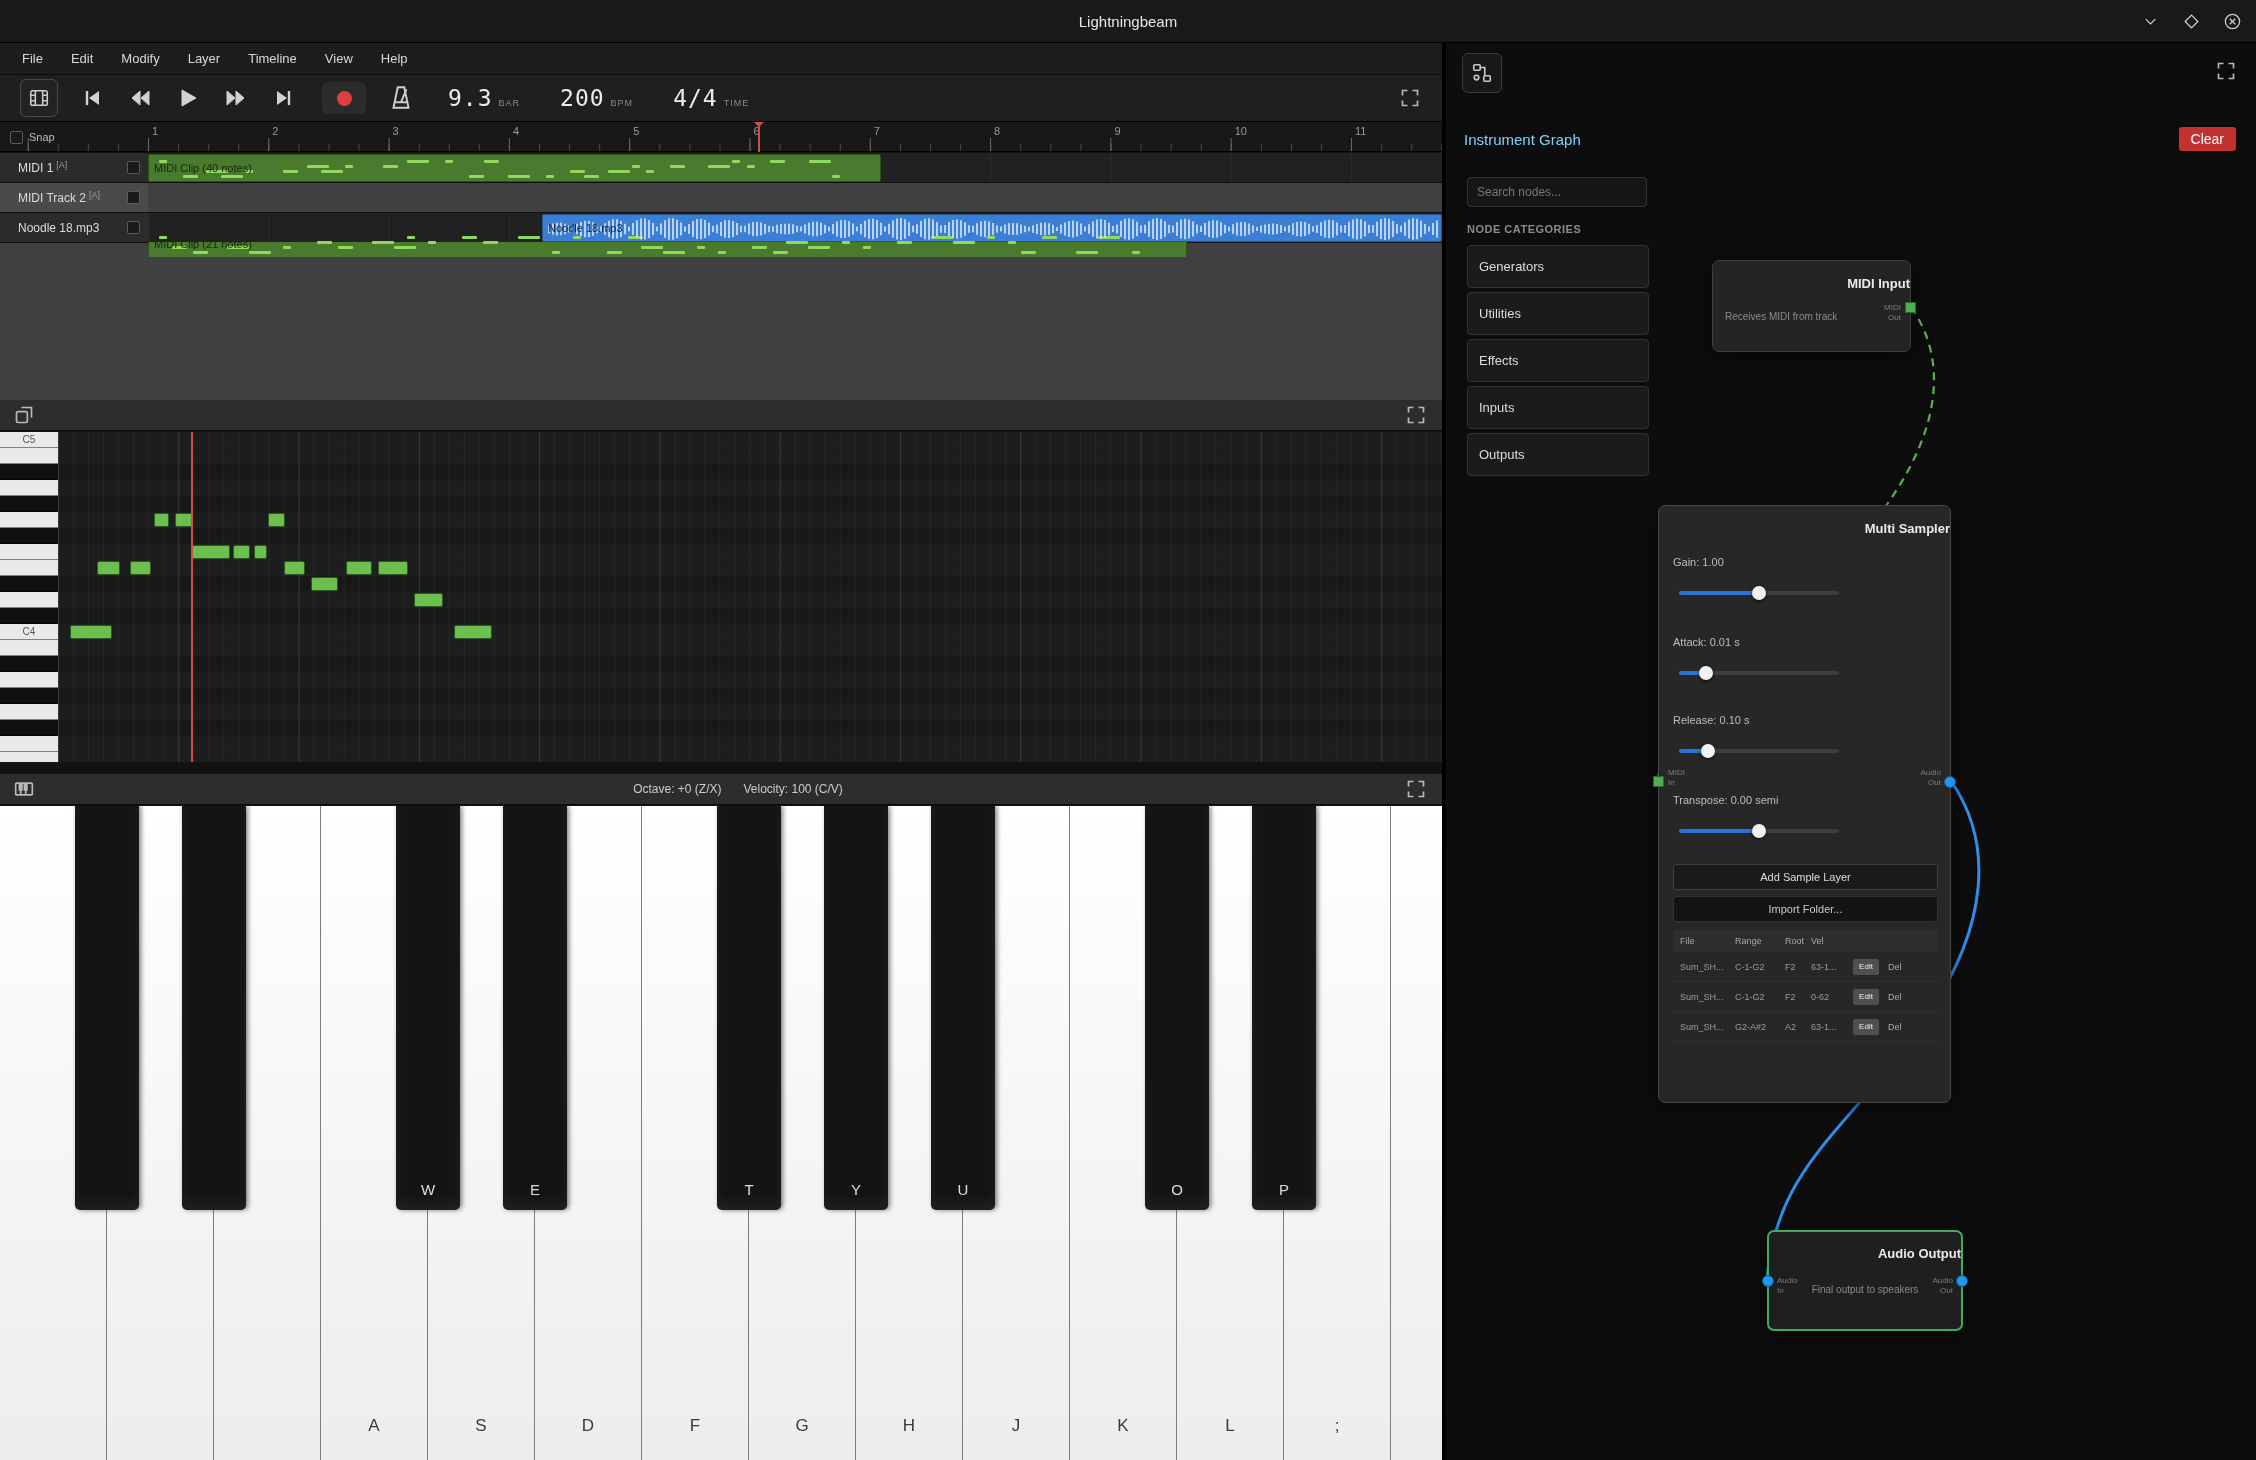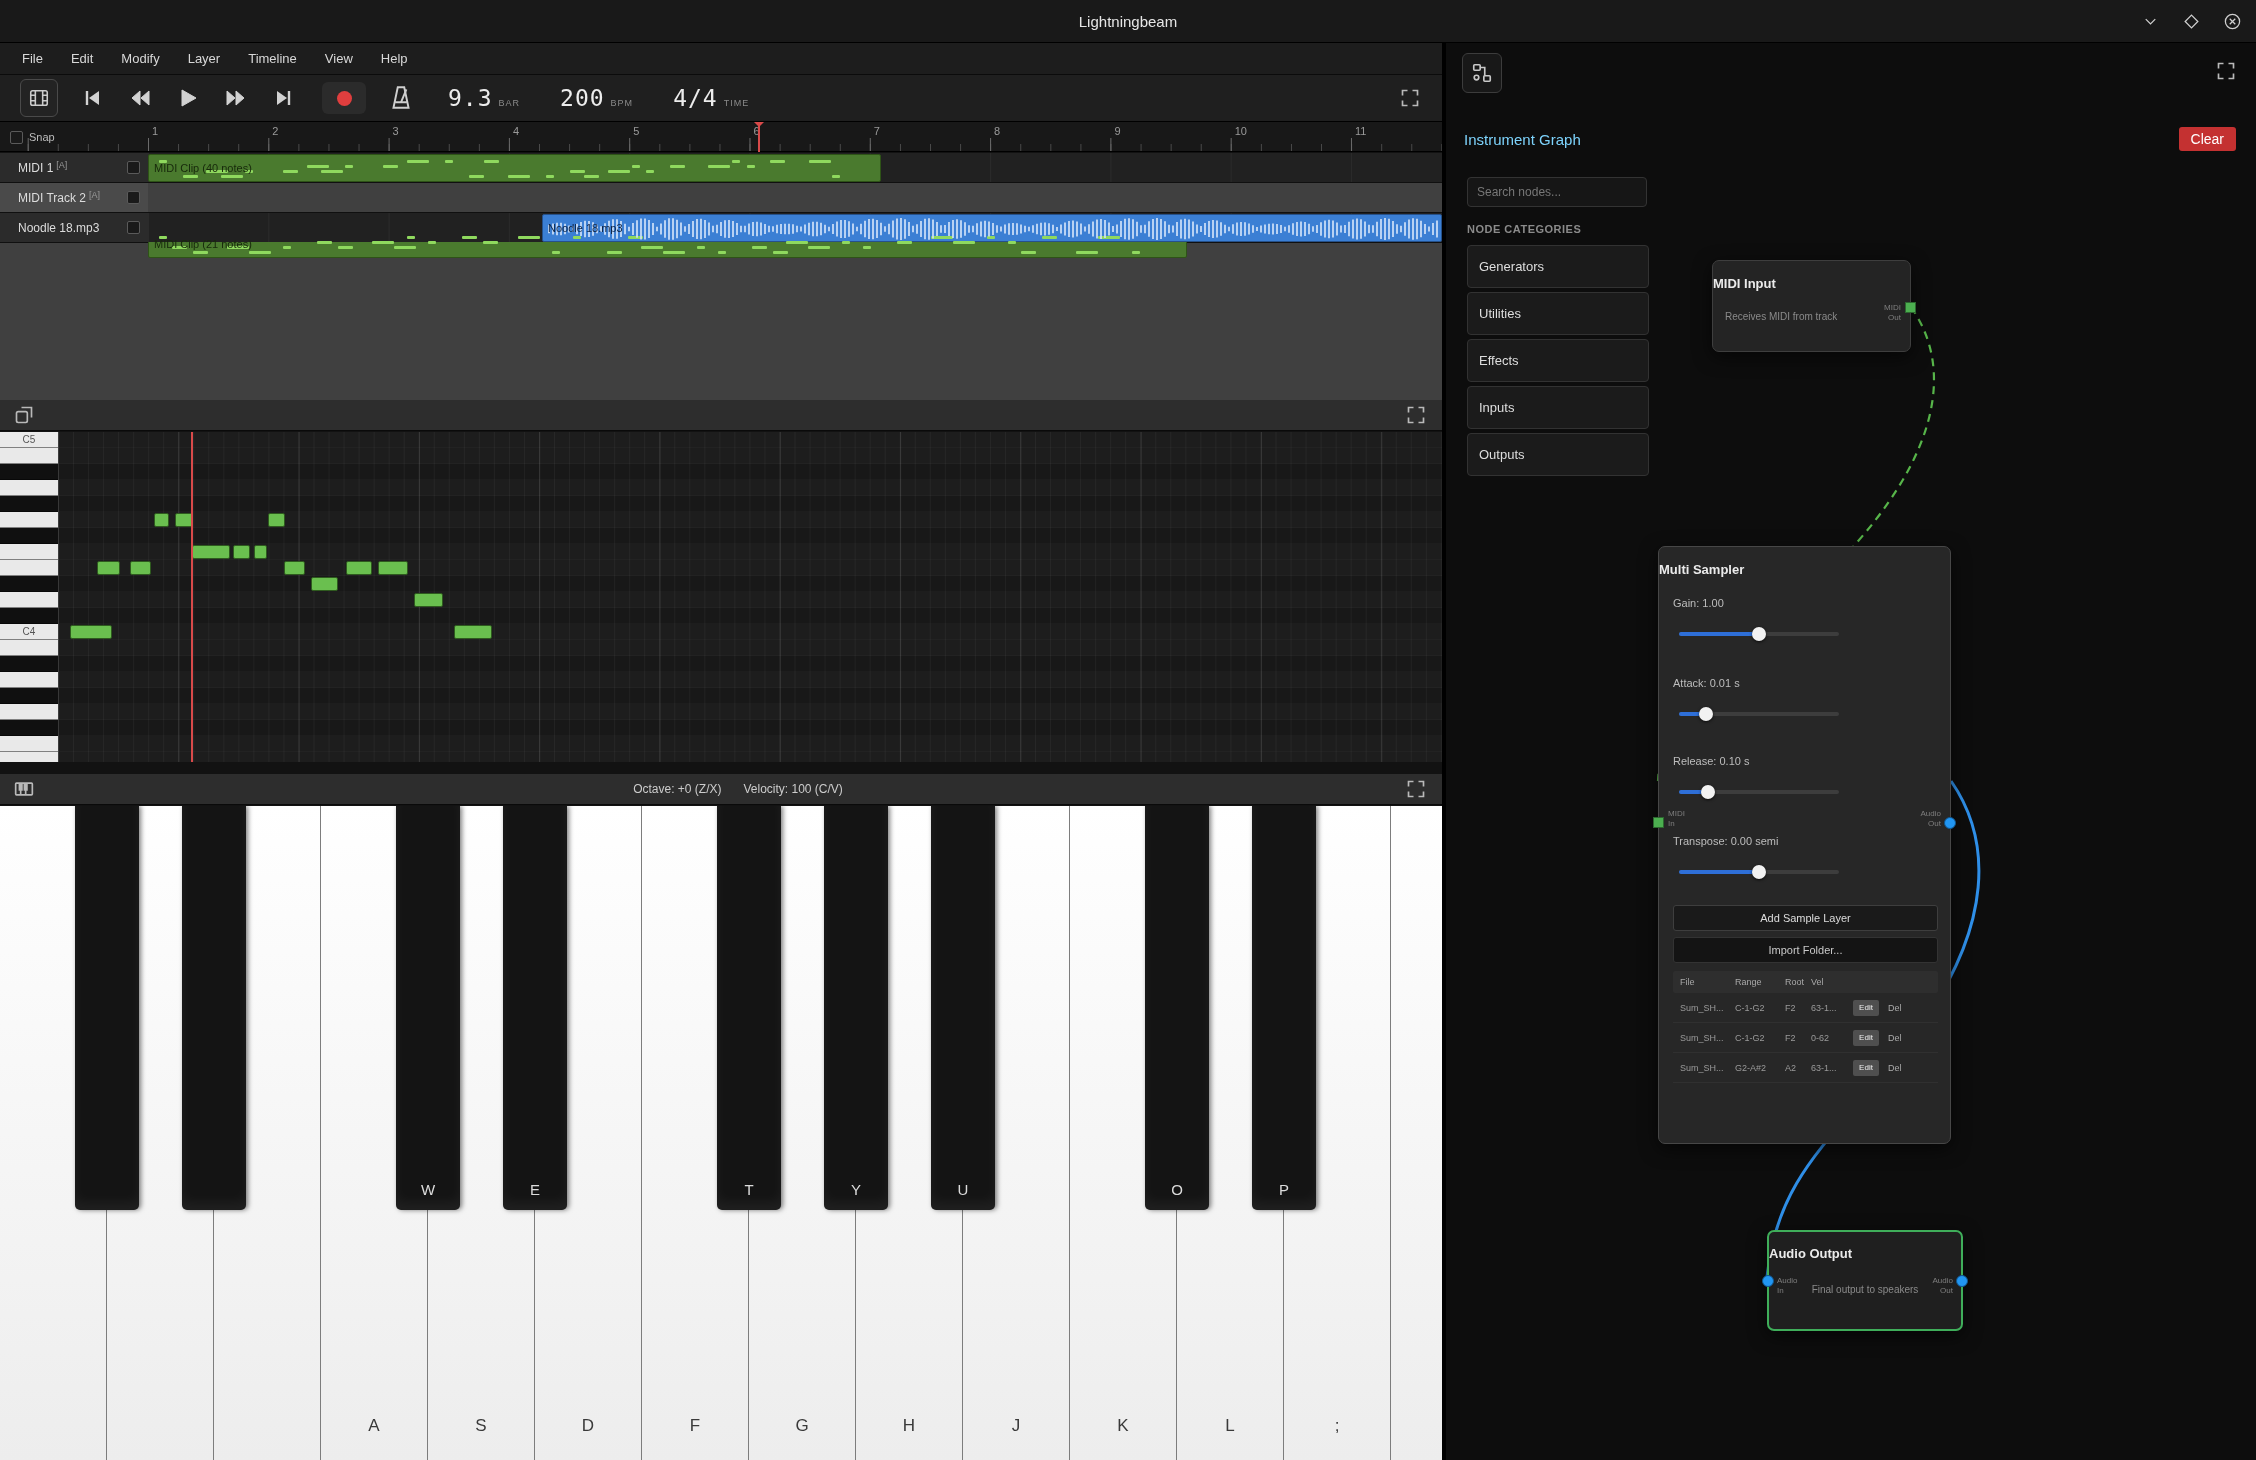--- a/index.html
+++ b/index.html
@@ -128,34 +128,34 @@
   .search-input::placeholder { color:#777; }
   .cat-label { position:absolute; left:21px; top:180px; color:#8b8b8b; font-size:11px; letter-spacing:.5px; font-weight:bold; }
   .cat-list { position:absolute; left:21px; top:202px; display:flex; flex-direction:column; gap:4px; }
   .cat-btn { width:182px; height:43px; background:#1b1b1b; border:1px solid #323232; border-radius:4px;
     color:#dedede; font-size:13px; display:flex; align-items:center; padding-left:11px; }
 
   
   .wires { position:absolute; inset:0; pointer-events:none; }
   .node { position:absolute; background:#242424; border:1px solid #3e3e3e; border-radius:7px;
     box-shadow:0 5px 18px rgba(0,0,0,.6); }
-  .node-title { text-align:left; color:#ebebeb; font-size:13px; font-weight:bold; }
+  .node-title { text-align:right; color:#ebebeb; font-size:13px; font-weight:bold; }
   .node-sub { color:#8a8a8a; font-size:10px; }
   .port-label { font-size:8px; color:#7e7e7e; line-height:10px; }
   .port { position:absolute; }
   .port-midi { width:11px; height:11px; background:#4caf50; border:1px solid #2c672f; }
   .port-audio { width:12px; height:12px; border-radius:50%; background:#2196f3; border:1px solid #11568e; }
 
   .node-midi-in { left:266px; top:217px; width:199px; height:92px; }
   .node-midi-in .node-title { margin-top:15px; }
   .node-midi-in .node-sub { position:absolute; left:12px; top:50px; }
   .node-midi-in .out-label { position:absolute; right:9px; top:42px; text-align:right; }
   .node-midi-in .port { right:-6px; top:41px; }
 
-  .node-sampler { left:212px; top:462px; width:293px; height:598px; background:#272727; border-color:#474747;margin-top:41px; }
+  .node-sampler { left:212px; top:462px; width:293px; height:598px; background:#272727; border-color:#474747; }
   .node-sampler .node-title { margin-top:15px; }
   .sl-group { position:absolute; left:14px; width:265px; }
   .sl-label { color:#bdbdbd; font-size:11px; }
   .sl-track { position:relative; margin-top:23px; margin-left:6px; width:160px; height:4px; background:#3d3d3d; border-radius:2px; }
   .sl-fill { position:absolute; left:0; top:0; height:4px; background:#2e6fd8; border-radius:2px; }
   .sl-knob { position:absolute; top:-5px; width:14px; height:14px; background:#f2f2f2; border-radius:50%; box-shadow:0 1px 3px rgba(0,0,0,.7); }
   .node-sampler .in-label { position:absolute; left:9px; top:262px; }
   .node-sampler .out-label { position:absolute; right:9px; top:262px; text-align:right; }
   .node-sampler .port-in { left:-6px; top:270px; }
   .node-sampler .port-out { right:-6px; top:270px; }

